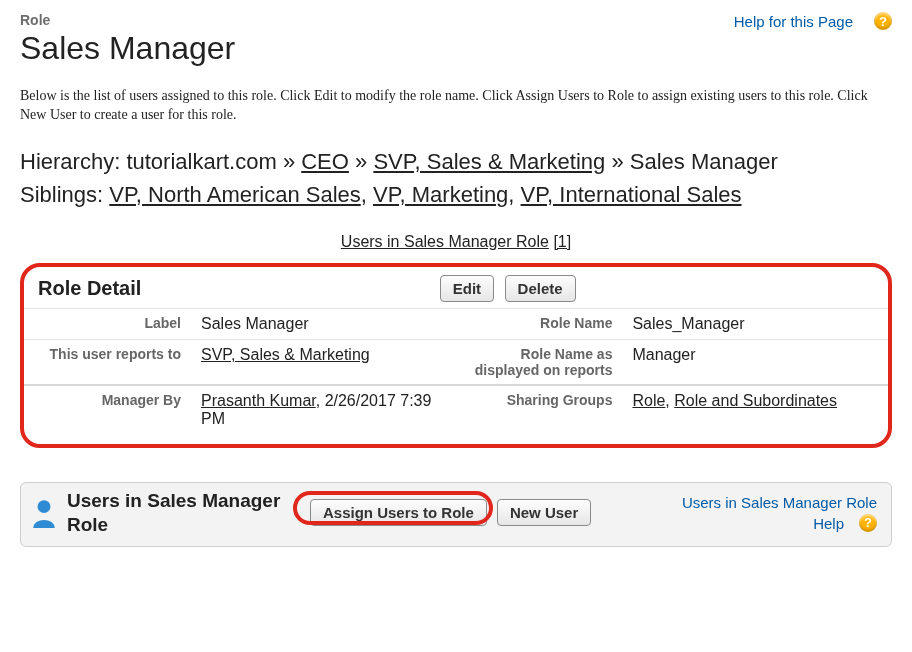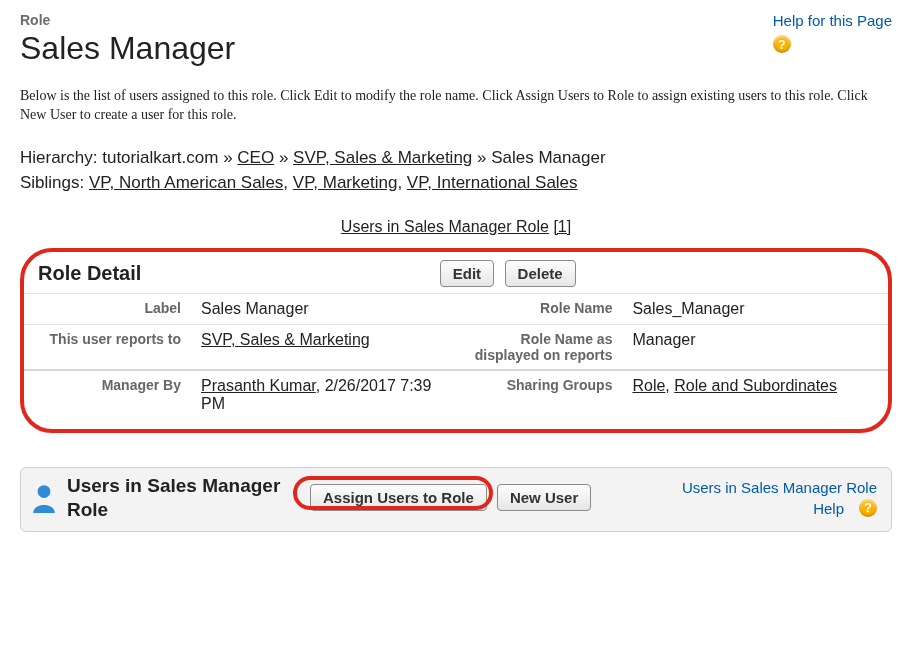--- a/index.html
+++ b/index.html
@@ -33,59 +33,58 @@
     margin-bottom: 2px;
     font-weight: bold;
   }
   h1 {
     margin: 0 0 14px 0;
     font-size: 32px;
     font-weight: 400;
   }
   .help-page {
     display: flex;
-    align-items: flex-start;
-    gap: 6px;
+    align-items: center;
+    gap: 21px;
     font-size: 15px;
     color: #015ba7;
-    flex-direction: column;
   }
   .help-icon {
     width: 18px; height: 18px;
     border-radius: 50%;
     background: #ffb300;
     color: #fff;
     font-size: 13px;
     font-weight: bold;
     display: inline-flex;
     align-items: center;
     justify-content: center;
     box-shadow: inset 0 -2px 3px rgba(0,0,0,.2), inset 0 2px 3px rgba(255,255,255,.6);
   }
   .desc {
     font-size: 14px;
     line-height: 1.35;
     margin: 6px 0 20px 0;
     font-family: Liberation Serif, serif;
   }
   .hierarchy, .siblings {
-    font-size: 17px;
+    font-size: 22px;
     line-height: 1.5;
   }
   .anchor-row {
     text-align: center;
     margin: 22px 0 12px 0;
     font-size: 16px;
   }
   .anchor-row .undlink { color: #222; }
   .anchor-count { text-decoration: underline; }
 
   .callout {
     border: 4px solid #e1261c;
-    border-radius: 32px;
+    border-radius: 20px;
     padding: 0 0 10px 0;
     margin-top: 6px;
   }
   .section-head {
     display: flex;
     align-items: center;
     padding: 8px 14px 6px 14px;
   }
   .section-title {
     font-size: 20px;

